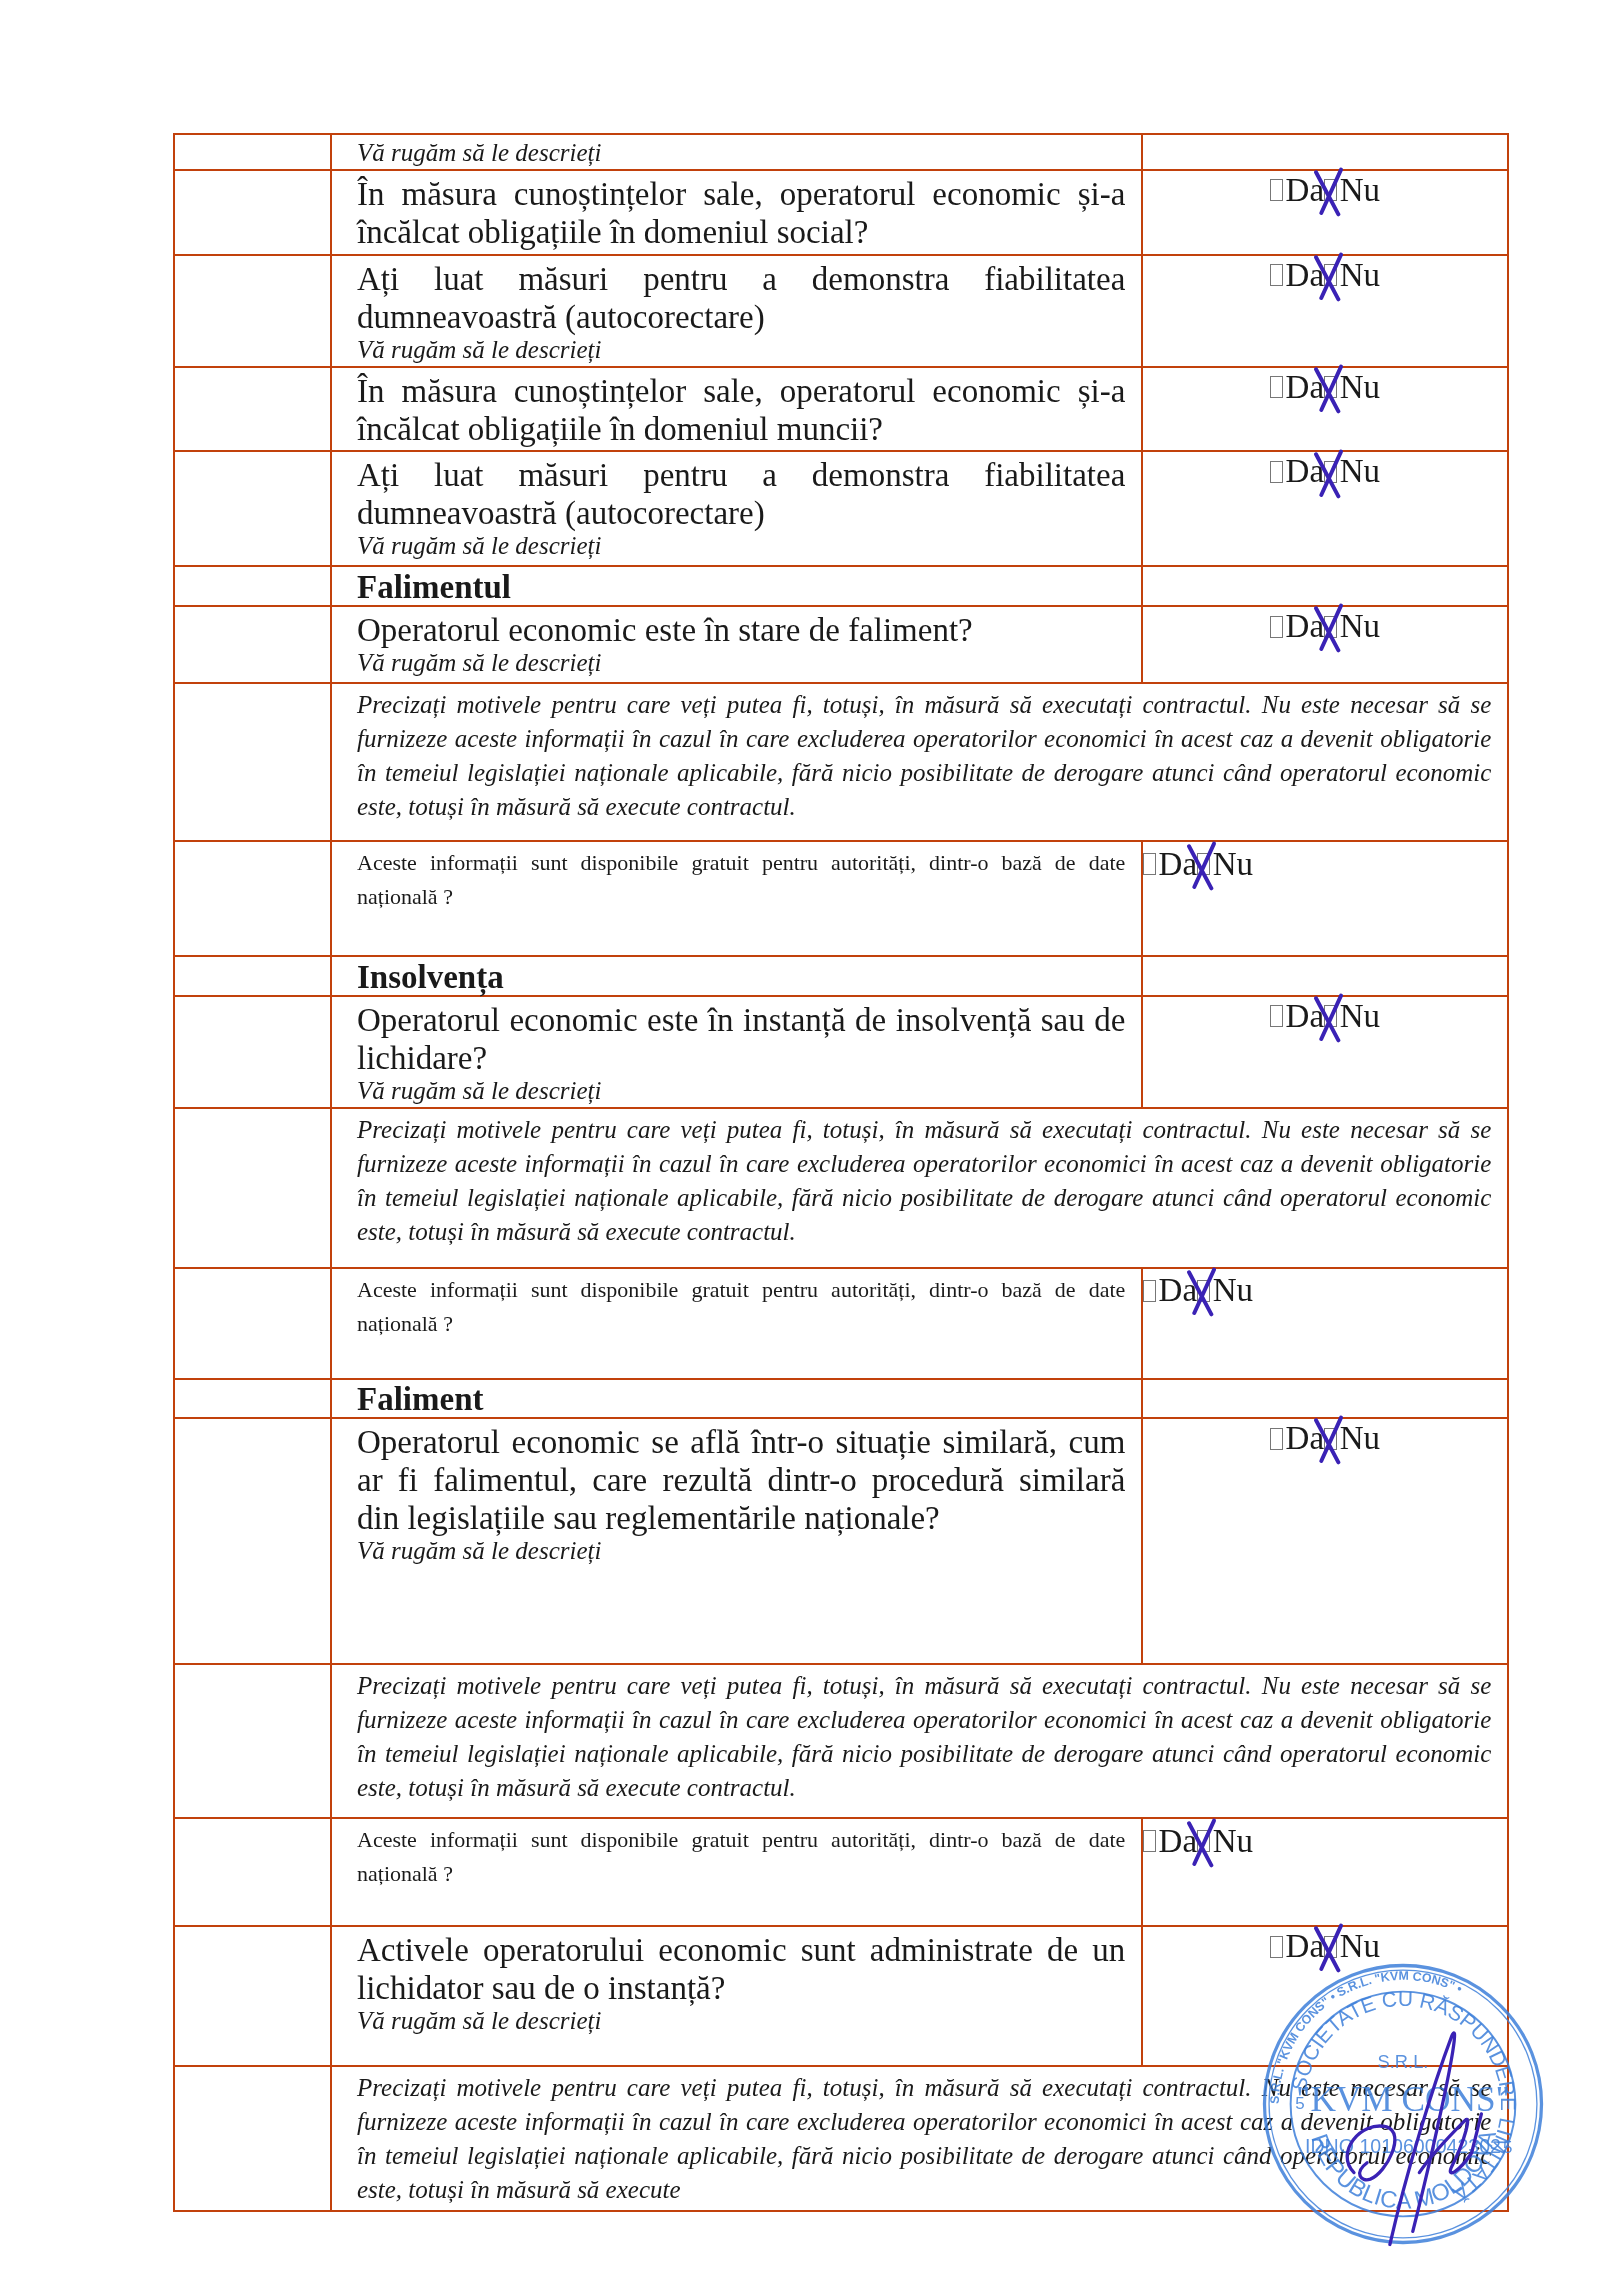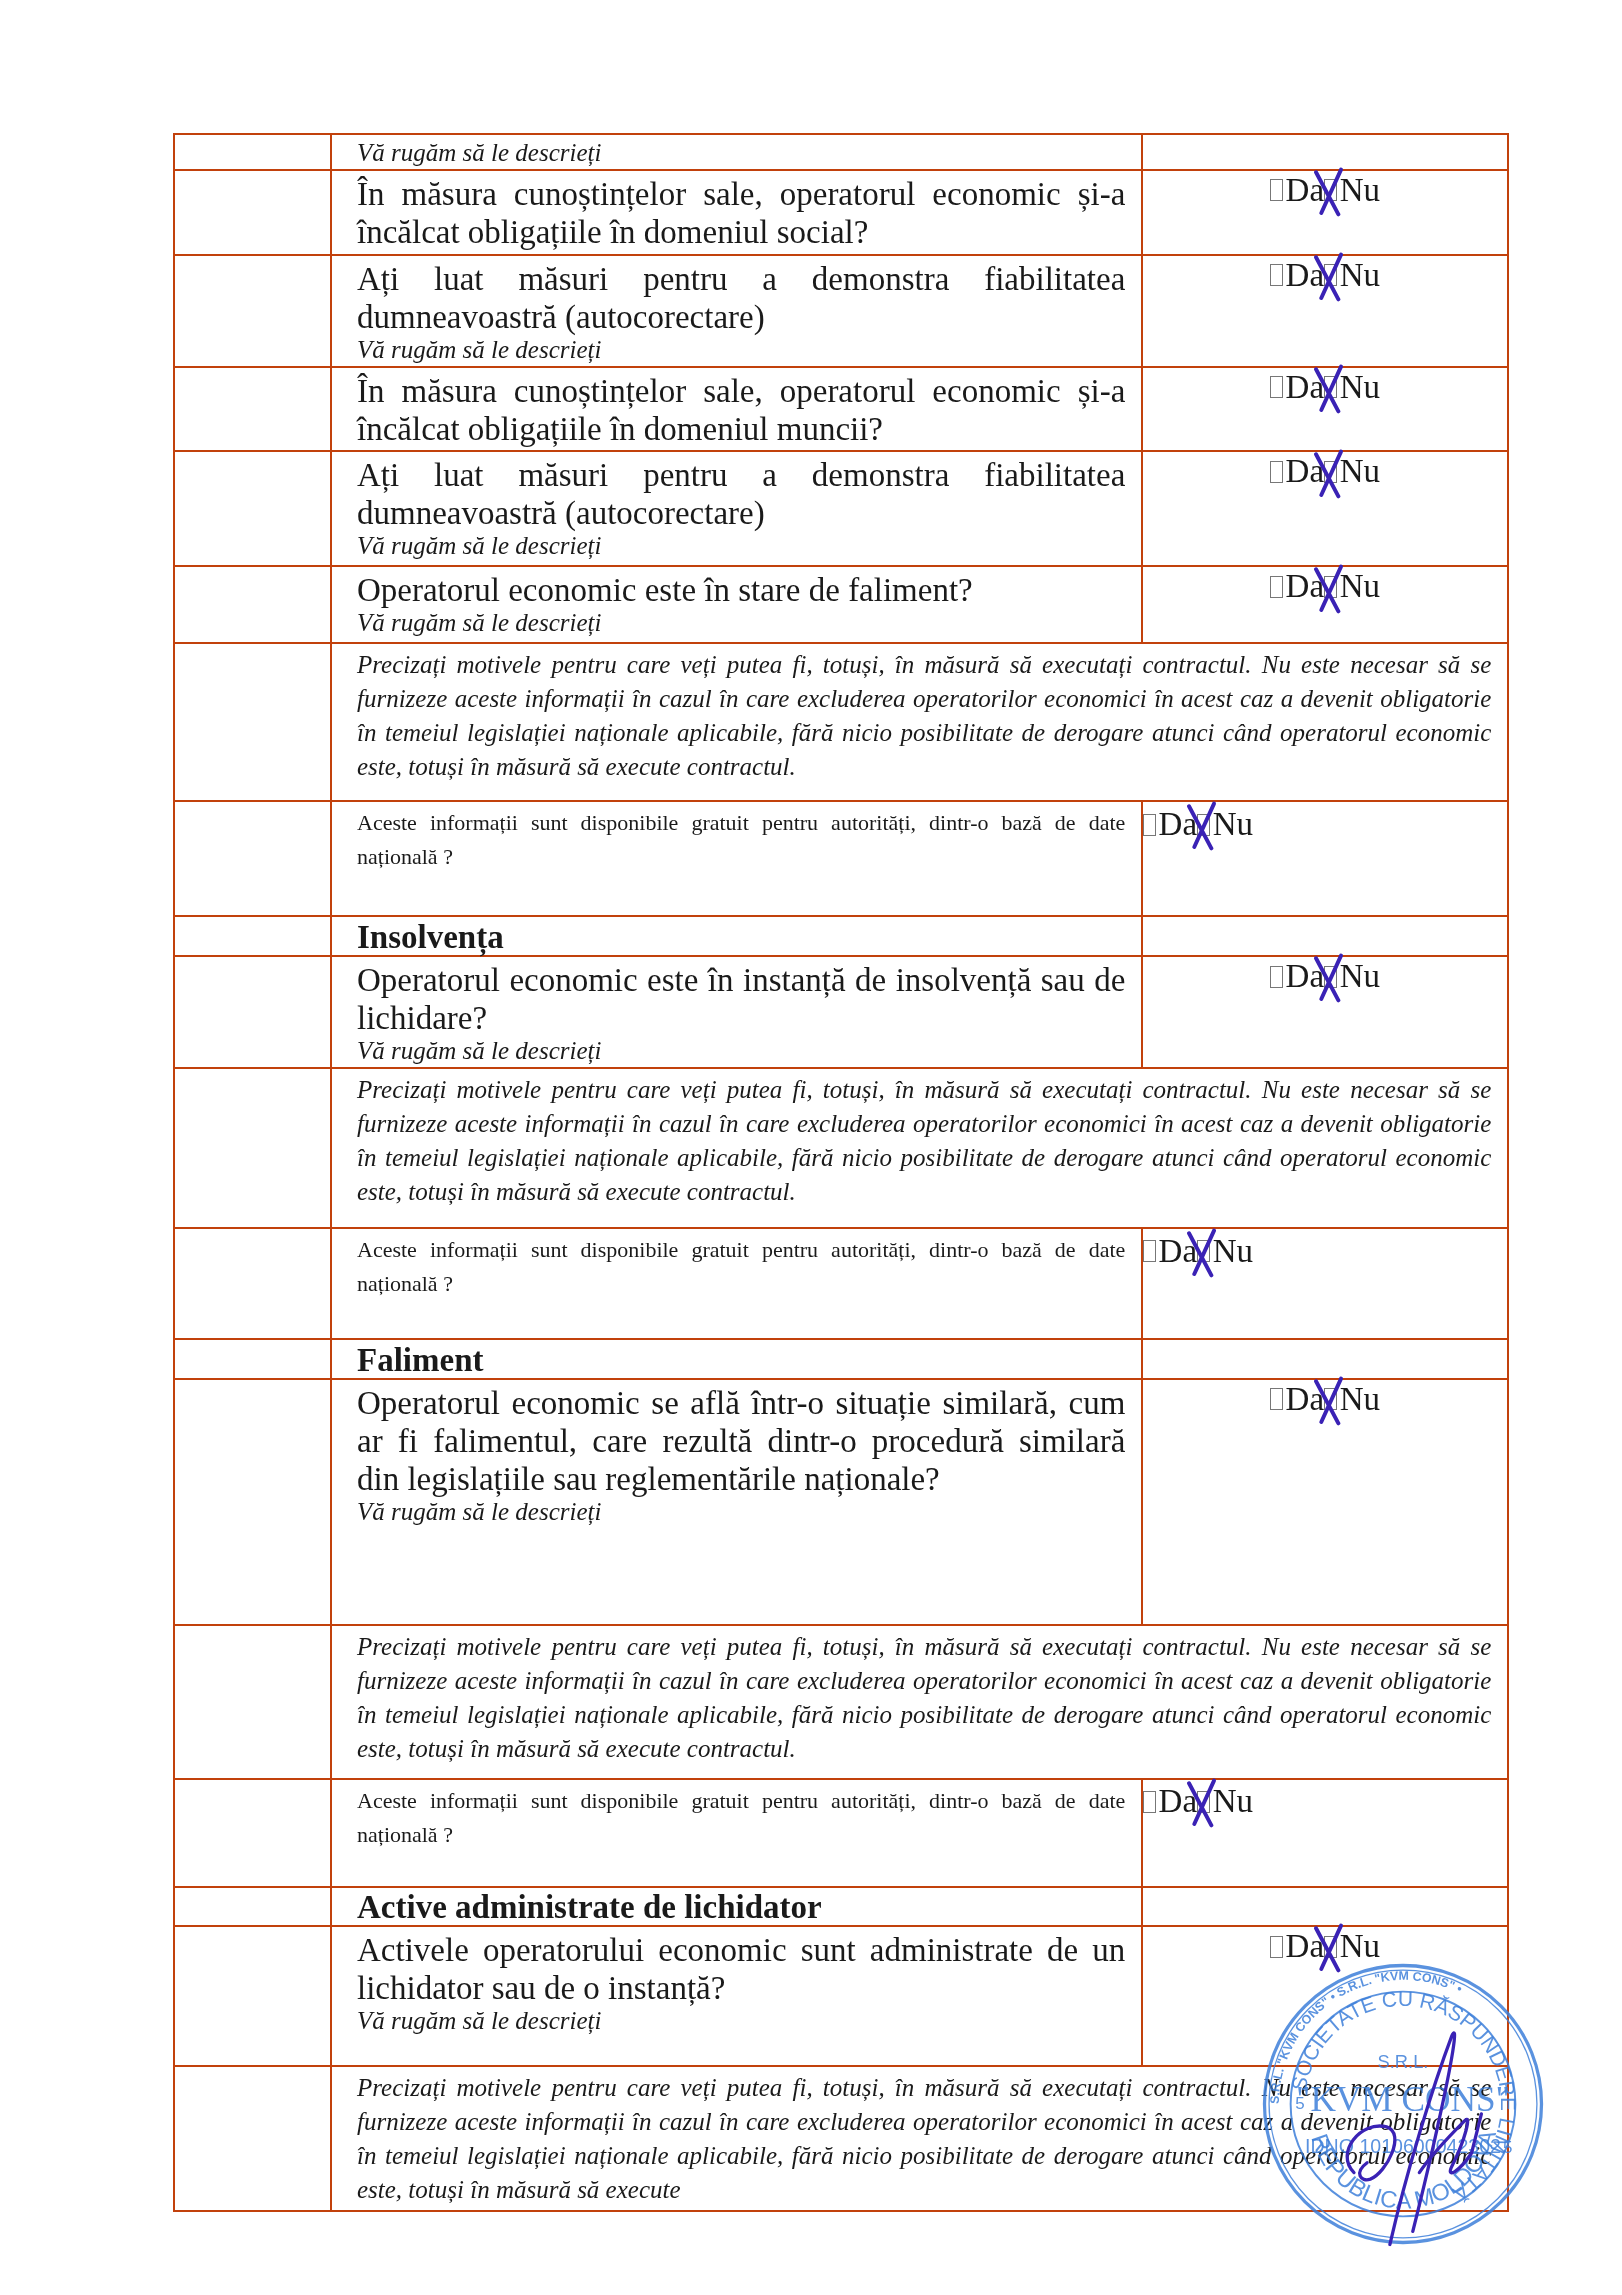--- a/index.html
+++ b/index.html
@@ -141,20 +141,27 @@
                 <span class="box"></span>
                 <span>Nu</span>
                 <svg class="mark" viewBox="0 0 56 76">
                   <line x1="6" y1="8" x2="40" y2="72" style="stroke: rgb(58, 34, 181);"></line>
                   <line x1="44" y1="4" x2="14" y2="70" style="stroke: rgb(58, 34, 181);"></line>
                 </svg>
               </label>
             </div>
           </td>
         </tr>
+        <tr style="height: 36px;">
+          <td></td>
+          <td>
+            <div class="heading" style="padding-top: 2.6px;">Falimentul</div>
+          </td>
+          <td></td>
+        </tr>
         <tr style="height: 77px;">
           <td></td>
           <td>
             <div class="cell-text">
               <div class="q">Operatorul economic este în stare de faliment?</div>
               <div class="hint">Vă rugăm să le descrieți</div>
             </div>
           </td>
           <td>
             <div class="opts">
@@ -325,27 +332,20 @@
               <label class="opt">
                 <span class="box"></span>
                 <span>Nu</span>
                 <svg class="mark" viewBox="0 0 56 76">
                   <line x1="6" y1="8" x2="40" y2="72" style="stroke: rgb(58, 34, 181);"></line>
                   <line x1="44" y1="4" x2="14" y2="70" style="stroke: rgb(58, 34, 181);"></line>
                 </svg>
               </label>
             </div>
           </td>
-        </tr>
-        <tr style="height: 36px;">
-          <td></td>
-          <td>
-            <div class="heading" style="padding-top: 2.6px;">Active administrate de lichidator</div>
-          </td>
-          <td></td>
         </tr>
         <tr style="height: 140px;">
           <td></td>
           <td>
             <div class="cell-text">
               <div class="q">Activele operatorului economic sunt administrate de un lichidator sau de o instanță?</div>
               <div class="hint">Vă rugăm să le descrieți</div>
             </div>
           </td>
           <td>

